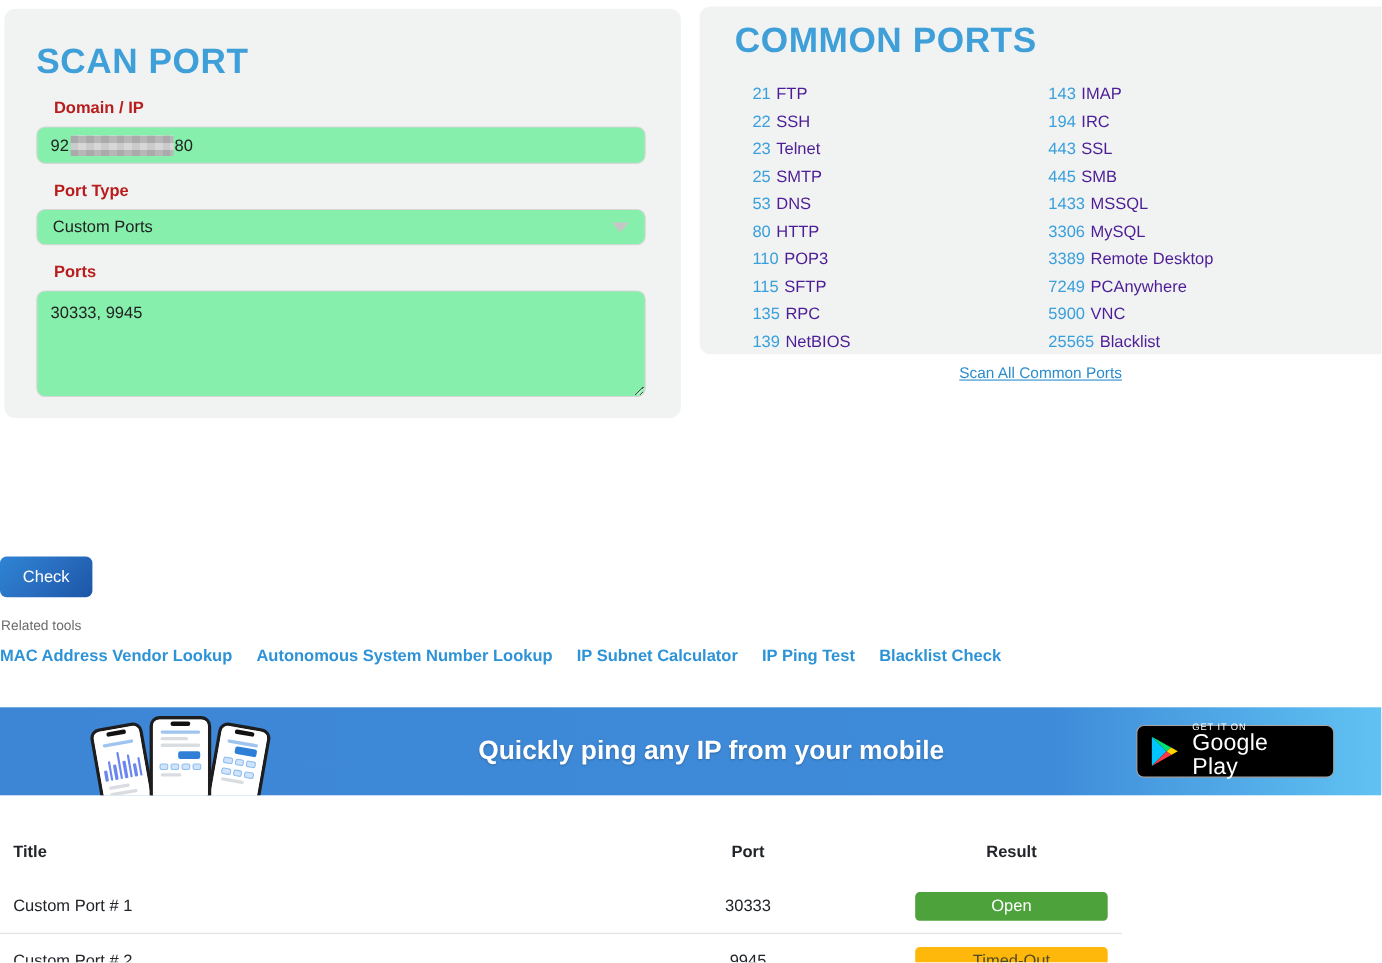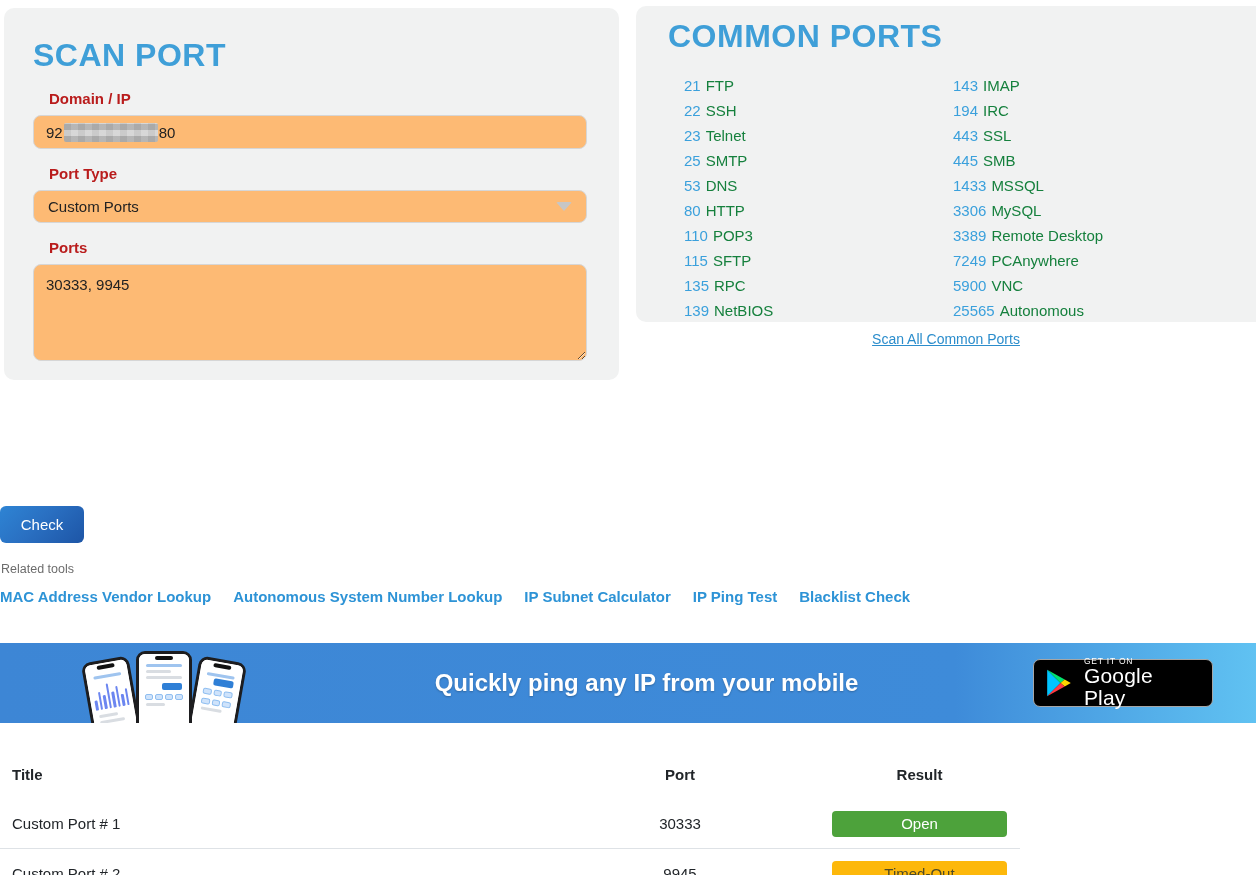--- a/index.html
+++ b/index.html
@@ -9,41 +9,41 @@
 
   
   .panel { position:absolute; background:#f1f2f2; border-radius:10px; }
   .panel h1 { font-size:32px; font-weight:700; color:#3f9fd8; letter-spacing:0.5px; }
   .left-panel  { left:4px;  top:8px; width:615px; height:372px; padding:29px 29px; }
   .right-panel { left:636px; top:6px; width:632px; height:316px; padding:12px 32px; }
 
   .fld-label { display:block; font-size:15px; font-weight:700; color:#b91c1c; margin:16px 16px 8px; }
   .left-panel h1 { margin-bottom:4px; }
 
-  .field { width:554px; background:#fdba74; border:1px solid #d6d6d6; border-radius:8px;
+  .field { width:554px; background:#86efac; border:1px solid #d6d6d6; border-radius:8px;
            font-size:15px; color:#222; }
   .input-box { height:34px; display:flex; align-items:center; padding:0 12px; }
   .redacted { display:inline-block; width:94px; height:19px; margin:0 1px; border-radius:2px;
       background:
         repeating-linear-gradient(0deg, rgba(150,150,150,.55) 0 6px, rgba(210,210,210,.55) 6px 12px),
         repeating-linear-gradient(90deg, #c2c2c2 0 7px, #dedede 7px 14px);
       filter: blur(0.6px); }
   .select-box { height:33px; display:flex; align-items:center; justify-content:space-between; padding:0 14px; cursor:default; }
   .sel-arrow { width:0; height:0; border-left:8px solid transparent; border-right:8px solid transparent;
                border-top:9px solid #c6c6c6; border-radius:2px; }
   textarea.field { height:97px; padding:9px 12px; resize:both; font-family:inherit; line-height:1.4; outline:none; }
 
   
   .right-panel h1 { margin-bottom:18px; }
   .cp-grid { display:flex; padding-left:16px; }
   .cp-grid ul { list-style:none; width:269px; }
   .cp-grid ul + ul { width:auto; }
   .cp-item { height:25px; font-size:15px; line-height:25px; white-space:nowrap; }
   .cp-num { color:#3aa0dc; text-decoration:none; cursor:pointer; }
-  .cp-name { color:#15803d; margin-left:5px; }
+  .cp-name { color:#4c1d95; margin-left:5px; }
 
   .scan-all { position:absolute; left:636px; top:331px; width:620px; text-align:center;
               font-size:14px; color:#2b8dcc; text-decoration:underline; cursor:pointer; display:block; }
 
   
   .check-btn { position:absolute; left:0; top:506px; width:84px; height:37px; border:none;
                border-radius:6px; background:linear-gradient(135deg,#2e84d4 0%,#2a70c2 45%,#1d55a6 100%);
                color:#fff; font-size:15px; font-family:inherit; cursor:pointer; }
   .related-label { position:absolute; left:1px; top:562px; font-size:12.5px; color:#6c6c6c; }
   .related-links { position:absolute; left:0; top:588px; display:flex; gap:22px; }
@@ -136,21 +136,21 @@
       <ul id="cp-right">
           <li class="cp-item"><a class="cp-num">143</a><span class="cp-name">IMAP</span></li>
           <li class="cp-item"><a class="cp-num">194</a><span class="cp-name">IRC</span></li>
           <li class="cp-item"><a class="cp-num">443</a><span class="cp-name">SSL</span></li>
           <li class="cp-item"><a class="cp-num">445</a><span class="cp-name">SMB</span></li>
           <li class="cp-item"><a class="cp-num">1433</a><span class="cp-name">MSSQL</span></li>
           <li class="cp-item"><a class="cp-num">3306</a><span class="cp-name">MySQL</span></li>
           <li class="cp-item"><a class="cp-num">3389</a><span class="cp-name">Remote Desktop</span></li>
           <li class="cp-item"><a class="cp-num">7249</a><span class="cp-name">PCAnywhere</span></li>
           <li class="cp-item"><a class="cp-num">5900</a><span class="cp-name">VNC</span></li>
-          <li class="cp-item"><a class="cp-num">25565</a><span class="cp-name">Autonomous</span></li>
+          <li class="cp-item"><a class="cp-num">25565</a><span class="cp-name">Blacklist</span></li>
         </ul>
     </div>
   </section>
 
   <a class="scan-all">Scan All Common Ports</a>
 
   <button class="check-btn">Check</button>
   <div class="related-label">Related tools</div>
   <nav class="related-links" id="related-links">
       <a class="rel-link">MAC Address Vendor Lookup</a>

